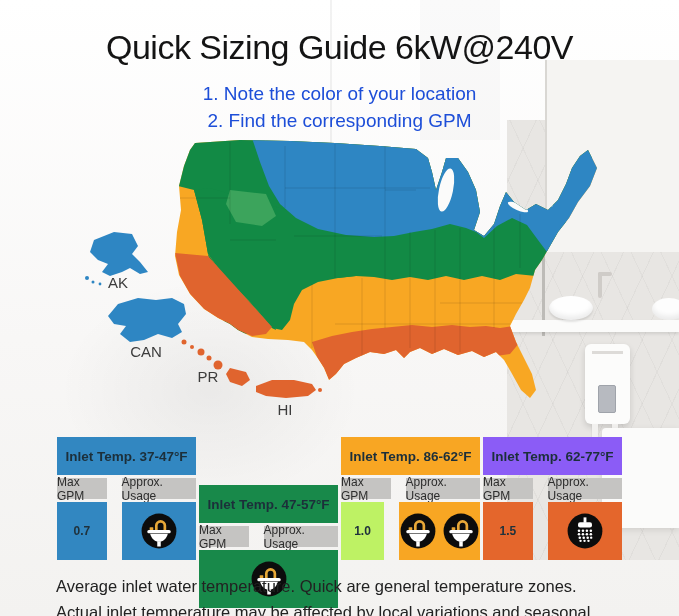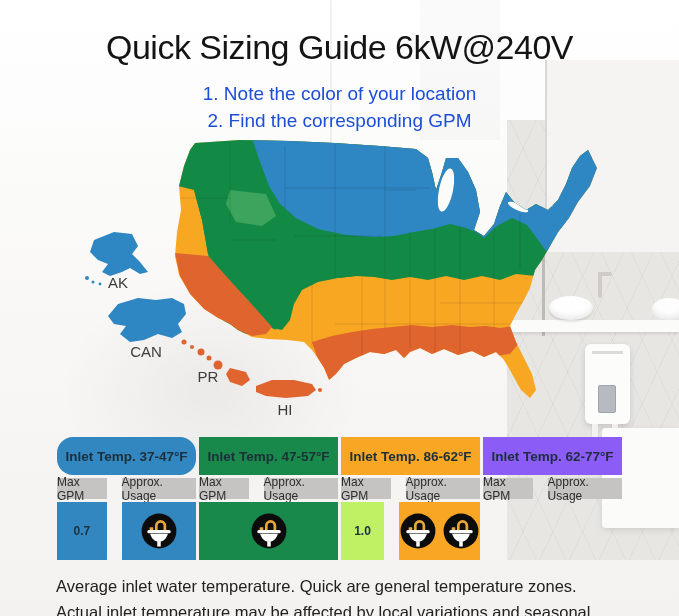--- a/index.html
+++ b/index.html
@@ -218,39 +218,39 @@
 
     <text x="38" y="160" text-anchor="middle">AK</text>
     <text x="66" y="229" text-anchor="middle">CAN</text>
     <text x="128" y="254" text-anchor="middle">PR</text>
     <text x="205" y="287" text-anchor="middle">HI</text>
   </svg>
 
   <div class="sizing-table">
 
     <div class="tgroup">
-      <div class="thead" style="background-color: rgb(50, 135, 193); border-radius: 16px;">Inlet Temp. 37-47°F</div>
+      <div class="thead" style="background-color: rgb(50, 135, 193);">Inlet Temp. 37-47°F</div>
       <div class="trow">
         <div class="tsubcell cell-gpm">Max GPM</div>
         <div class="tsubcell cell-usage">Approx. Usage</div>
       </div>
       <div class="trow">
         <div class="tval cell-gpm" style="background-color: rgb(50, 135, 193);">
           <span class="gpm-text">0.7</span>
         </div>
         <div class="tval cell-usage" style="background-color: rgb(50, 135, 193);">
           <svg width="38" height="38">
               <use href="#ic-faucet"></use>
             </svg>
         </div>
       </div>
     </div>
 
     <div class="tgroup">
-      <div class="thead" style="background-color: rgb(24, 137, 74);">Inlet Temp. 47-57°F</div>
+      <div class="thead" style="background-color: rgb(24, 137, 74); margin-top: 48px;">Inlet Temp. 47-57°F</div>
       <div class="trow">
         <div class="tsubcell cell-gpm">Max GPM</div>
         <div class="tsubcell cell-usage">Approx. Usage</div>
       </div>
       <div class="trow">
         <div class="tval cell-usage" style="background-color: rgb(24, 137, 74);">
           <svg width="38" height="38">
               <use href="#ic-faucet"></use>
             </svg>
         </div>
@@ -276,20 +276,30 @@
             </svg>
         </div>
       </div>
     </div>
 
     <div class="tgroup">
       <div class="thead" style="background-color: #8b5cf6;">Inlet Temp. 62-77°F</div>
       <div class="trow">
         <div class="tsubcell cell-gpm">Max GPM</div>
         <div class="tsubcell cell-usage">Approx. Usage</div>
+      </div>
+      <div class="trow">
+        <div class="tval cell-gpm" style="background-color: rgb(228, 102, 44);">
+          <span class="gpm-text">1.5</span>
+        </div>
+        <div class="tval cell-usage" style="background-color: rgb(228, 102, 44);">
+          <svg width="38" height="38">
+              <use href="#ic-shower"></use>
+            </svg>
+        </div>
       </div>
     </div>
 
   </div>
 
   <div class="footnotes">
     <div>Average inlet water temperature. Quick are general temperature zones.</div>
     <div>Actual inlet temperature may be affected by local variations and seasonal changes.</div>
   </div>
 

